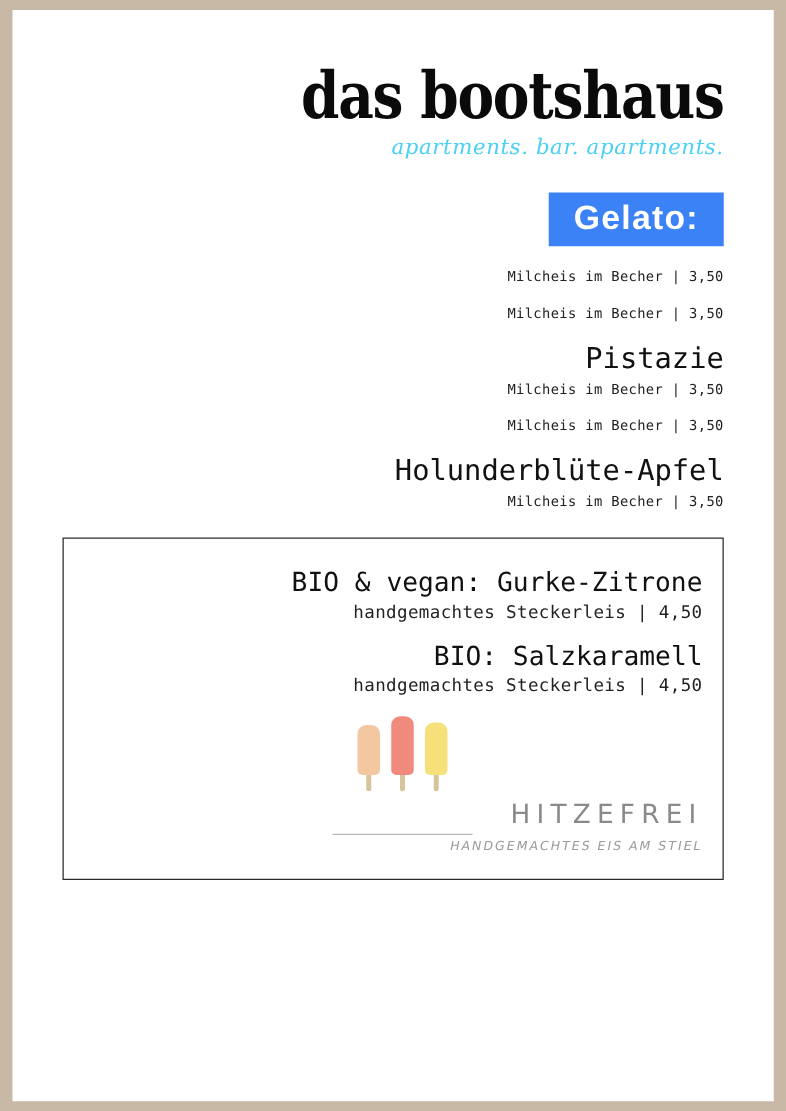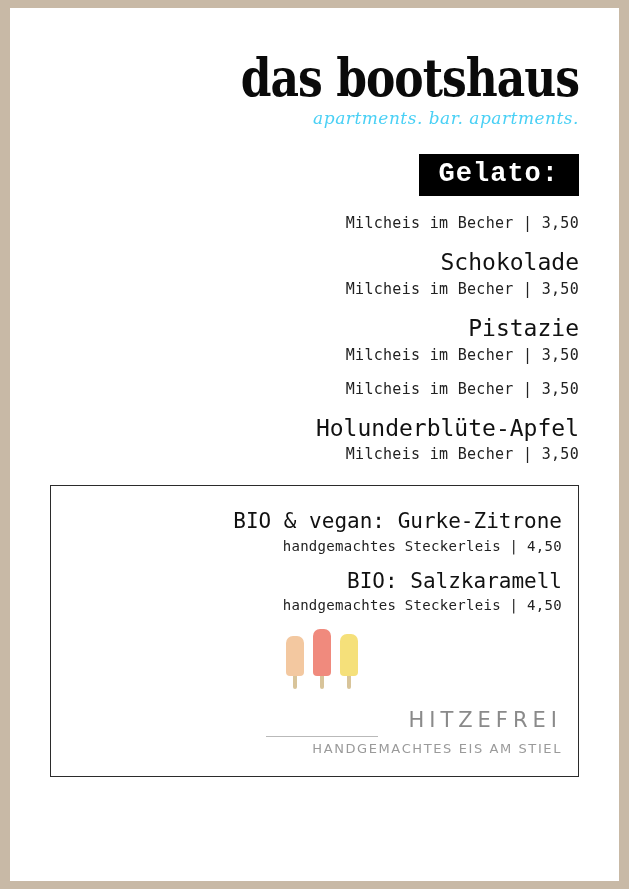--- a/index.html
+++ b/index.html
@@ -47,23 +47,23 @@
     font-family: "DejaVu Serif", serif;
     font-style: italic;
     font-size: 17px;
     letter-spacing: 0.5px;
     color: #49d0f5;
   }
 
   
   .section-badge {
     display: inline-block;
-    background: #000000;
+    background: #3b82f6;
     color: #ffffff;
-    font-family: Liberation Mono, monospace;
+    font-family: Liberation Sans, sans-serif;
     font-weight: bold;
     font-size: 27px;
     letter-spacing: 1px;
     padding: 5px 20px 7px 20px;
     margin-top: 26px;
   }
 
   
   .menu-list {
     margin-top: 18px;
@@ -72,21 +72,21 @@
     margin-bottom: 16px;
   }
   .item-name {
     font-family: "DejaVu Sans Mono", monospace;
     font-size: 23px;
     color: #111111;
     line-height: 1.25;
   }
   .item-desc {
     font-family: "DejaVu Sans Mono", monospace;
-    font-size: 15px;
+    font-size: 11px;
     color: #222222;
     margin-top: 3px;
     letter-spacing: 0.3px;
   }
 
   
   .box {
     margin: 22px 0 0 0;
     border: 1px solid #2b2b2b;
     padding: 22px 16px 14px 30px;
@@ -131,33 +131,34 @@
   .pop1 .body { height: 40px; background: #f3c8a0; }
   .pop2 .body { height: 47px; background: #f08a7d; }
   .pop3 .body { height: 42px; background: #f5e07a; }
   .pop2 { margin-bottom: 0; }
 
   .logo-name {
     font-family: "DejaVu Sans", sans-serif;
     font-size: 21px;
     letter-spacing: 5px;
     color: #8a8a8a;
-    margin-top: 19px;
+    margin-top: 6px;
   }
   .logo-rule {
     width: 112px;
     height: 1px;
     background: #b9b9b9;
     margin: 4px auto 4px auto;
   }
   .logo-tag {
     font-family: "DejaVu Sans", sans-serif;
-    font-size: 13px;
+    font-size: 10px;
     letter-spacing: 1.6px;
     color: #9a9a9a;
+    font-style: italic;
   }
 </style>
 </head>
 <body>
 
 <div class="page">
   <div class="inner">
 
     <div class="brand">
       <div class="brand-name">das bootshaus</div>
@@ -166,21 +167,20 @@
 
     <div class="section-badge">Gelato:</div>
 
     <div class="menu-list">
 
       <div class="menu-item">
         <div class="item-desc">Milcheis im Becher | 3,50</div>
       </div>
 
       <div class="menu-item">
-        <div class="item-name">Schokolade</div>
         <div class="item-desc">Milcheis im Becher | 3,50</div>
       </div>
 
       <div class="menu-item">
         <div class="item-name">Pistazie</div>
         <div class="item-desc">Milcheis im Becher | 3,50</div>
       </div>
 
       <div class="menu-item">
         <div class="item-desc">Milcheis im Becher | 3,50</div>

